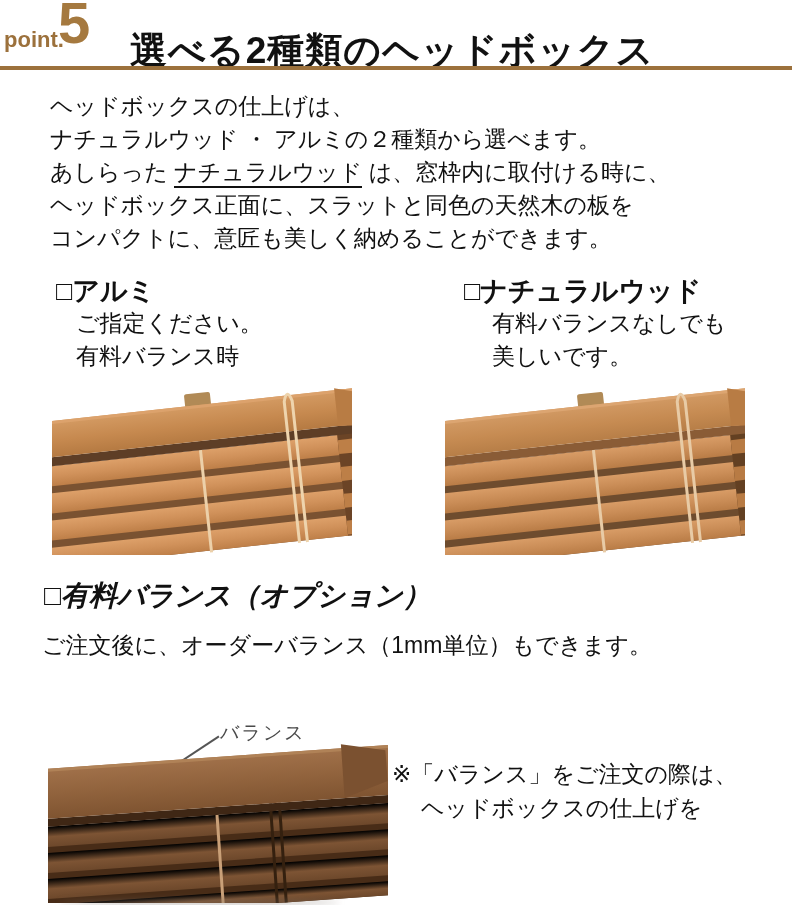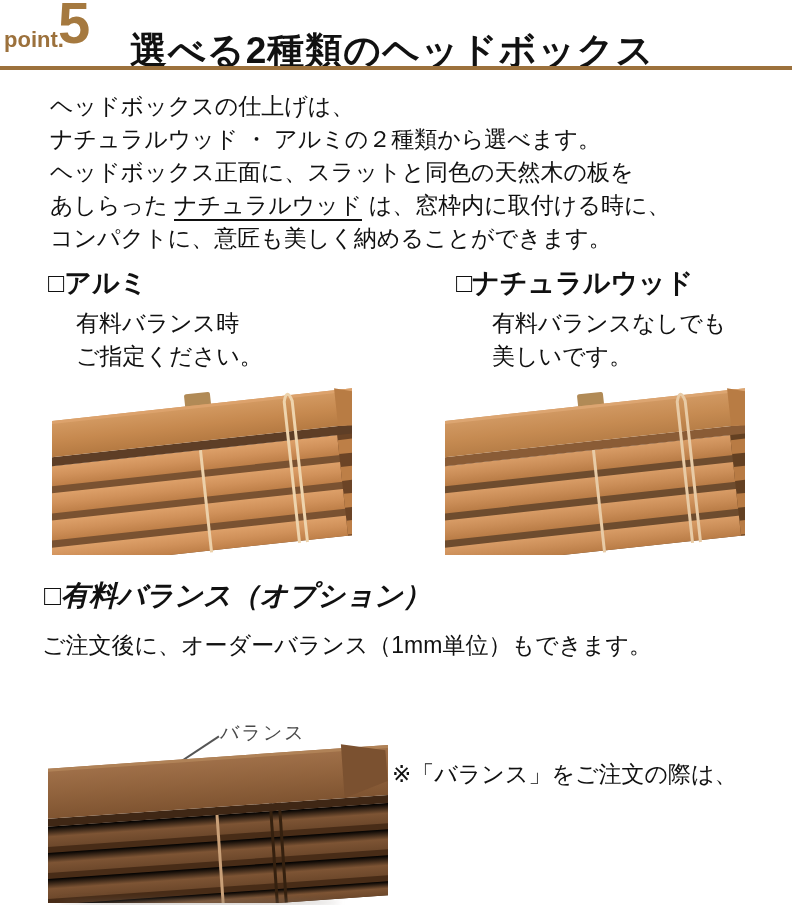--- a/index.html
+++ b/index.html
@@ -10,21 +10,21 @@
   .point-label{position:absolute;left:4px;top:27px;font-size:22px;font-weight:bold;color:#9C713C;letter-spacing:0px;}
   .point-number{position:absolute;left:58px;top:-6px;font-size:58px;font-weight:bold;color:#A5793F;line-height:1;}
   .page-title{position:absolute;left:114px;top:10px;font-size:37px;font-weight:bold;color:#111;letter-spacing:1px;white-space:nowrap;margin:16px;}
   .header-rule{position:absolute;left:0;top:66px;width:792px;height:4px;background:#9C713C;}
 
   
   .intro{position:absolute;left:50px;top:90px;font-size:23px;line-height:33px;white-space:nowrap;}
   .u-line{border-bottom:2px solid #111;padding-bottom:1px;}
 
   
-  .col-heading{position:absolute;font-size:27px;font-weight:bold;margin:4px;white-space:nowrap;}
+  .col-heading{position:absolute;font-size:27px;font-weight:bold;margin:12px;white-space:nowrap;}
   .col-heading.left{left:44px;top:261px;}
   .col-heading.right{left:452px;top:261px;}
   .col-note{position:absolute;font-size:23px;line-height:33px;white-space:nowrap;}
   .col-note.left{left:76px;top:307px;}
   .col-note.right{left:492px;top:307px;}
   .blind-img{position:absolute;width:300px;height:172px;}
   .blind-img.left{left:52px;top:383px;}
   .blind-img.right{left:445px;top:383px;}
 
   
@@ -48,29 +48,29 @@
   <div>
     <span class="point-label">point.</span>
     <span class="point-number">5</span>
     <h1 class="page-title">選べる2種類のヘッドボックス</h1>
     <div class="header-rule"></div>
   </div>
 
   <div class="intro">
     <div>ヘッドボックスの仕上げは、</div>
     <div>ナチュラルウッド ・ アルミの２種類から選べます。</div>
+    <div><span>あしらった </span><span class="u-line">ナチュラルウッド</span><span> は、窓枠内に取付ける時に、</span></div>
     <div>ヘッドボックス正面に、スラットと同色の天然木の板を</div>
-    <div><span>あしらった </span><span class="u-line">ナチュラルウッド</span><span> は、窓枠内に取付ける時に、</span></div>
     <div>コンパクトに、意匠も美しく納めることができます。</div>
   </div>
 
   <h2 class="col-heading left">□アルミ</h2>
   <div class="col-note left">
+    <div>ご指定ください。</div>
     <div>有料バランス時</div>
-    <div>ご指定ください。</div>
   </div>
 
   <h2 class="col-heading right">□ナチュラルウッド</h2>
   <div class="col-note right">
     <div>有料バランスなしでも</div>
     <div>美しいです。</div>
   </div>
 
   <svg class="blind-img left" viewBox="0 0 300 172" xmlns="http://www.w3.org/2000/svg">
     <defs>
@@ -174,15 +174,16 @@
         <rect x="-45" y="16" width="400" height="50" fill="url(#valG)"></rect>
         <rect x="-45" y="16" width="400" height="3" fill="#B08257"></rect>
         <polygon points="298,12 342,21 342,52 298,66" fill="#7B5130"></polygon>
       </g>
     </svg>
     <div class="floor-shadow"></div>
   </div>
 
   <div class="side-note">
     <div>※「バランス」をご注文の際は、</div>
+    <div class="indent">ヘッドボックスの仕上げを</div>
   </div>
 
 </div>
 
 </body></html>

